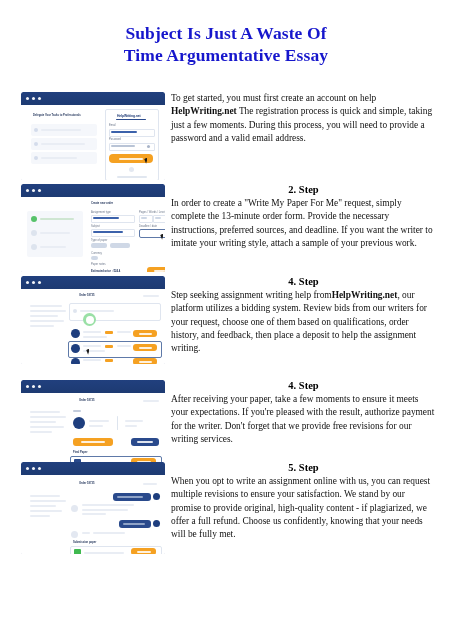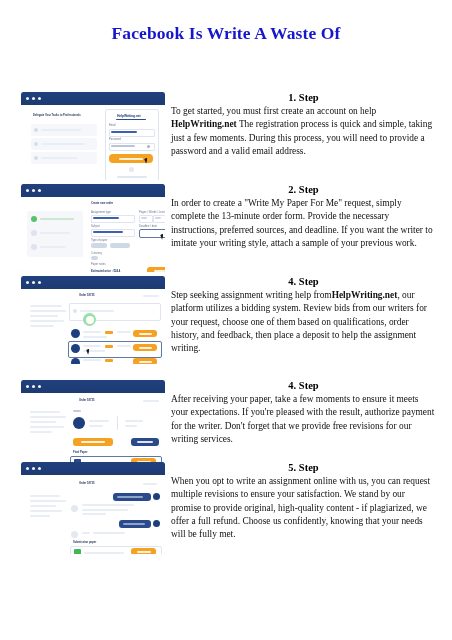--- a/index.html
+++ b/index.html
@@ -148,21 +148,22 @@
     font-size: 2.7px;
     color: #6b7689;
     white-space: nowrap;
   }
   .tiny-txt.b { color:#24365c; font-weight:bold; }
 </style>
 </head>
 <body>
 
 <div class="doc-title">
-  <span class="tl">Facebook Is Write A Waste Of</span>
+  <span class="tl">Subject Is Just A Waste Of</span>
+  <span class="tl">Time Argumentative Essay</span>
 </div>
 
 <div class="step-block" style="top:92px;">
 
   <div class="shot" style="top:0px;">
     <div class="shot-inner">
       <div class="browser-bar">
         <span class="dot"></span>
         <span class="dot"></span>
         <span class="dot"></span>
@@ -197,21 +198,20 @@
         <div class="sk" style="left:98px; top:52.5px; width:24px; height:2.4px; background:#ffffff; opacity:.85;"></div>
         <div class="cursor" style="left:124px; top:53px;"></div>
 
         <div class="sk circ" style="left:108px; top:62px; width:5px; height:5px; background:#e3e8f1;"></div>
         <div class="sk" style="left:96px; top:71px; width:30px; height:1.8px; background:#e1e7f0;"></div>
       </div>
     </div>
   </div>
 
   <div class="step-text">
-    <div class="step-head">1. Step</div>
     <p class="step-body"><span>To get started, you must first create an account on help </span><b>HelpWriting.net</b><span> The registration process is quick and simple, taking just a few moments. During this process, you will need to provide a password and a valid email address.</span></p>
   </div>
 </div>
 
 <div class="step-block" style="top:184px;padding-left:13px;">
 
   <div class="shot" style="top:0px;">
     <div class="shot-inner">
       <div class="browser-bar">
         <span class="dot"></span>

